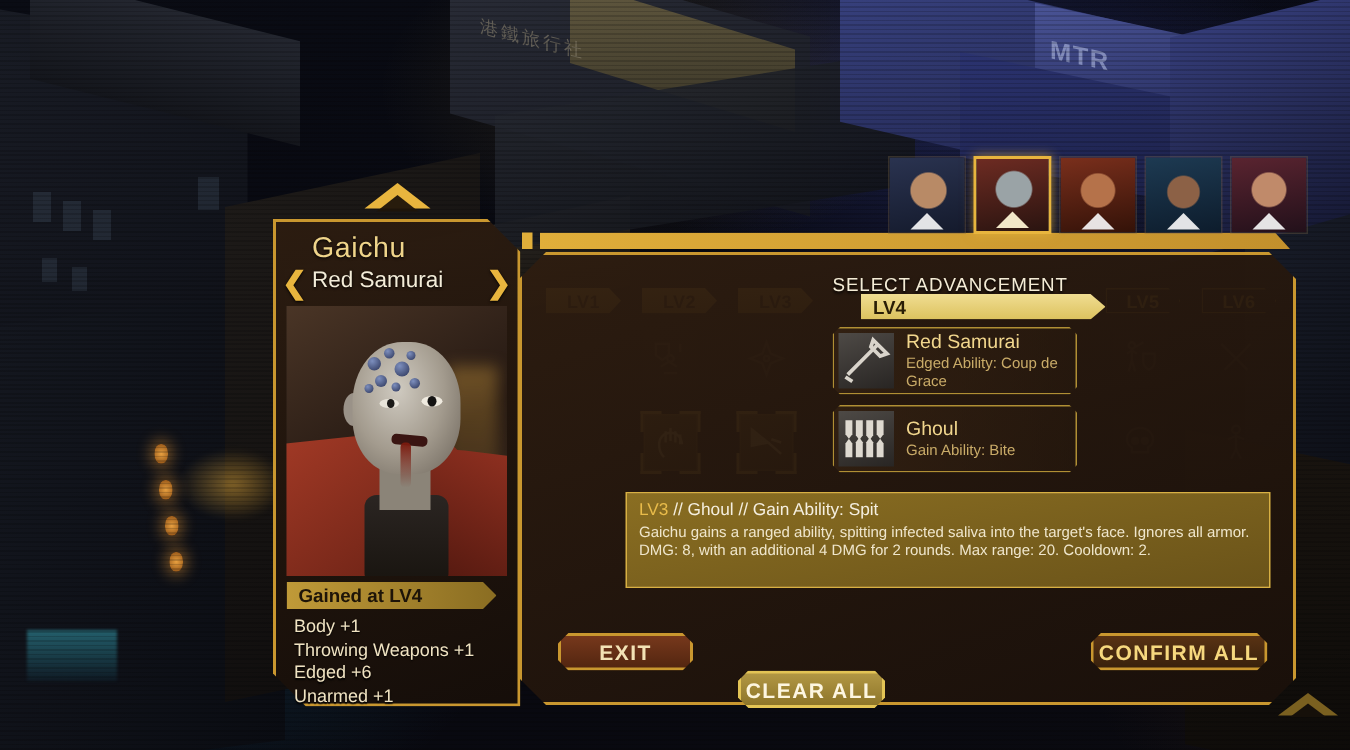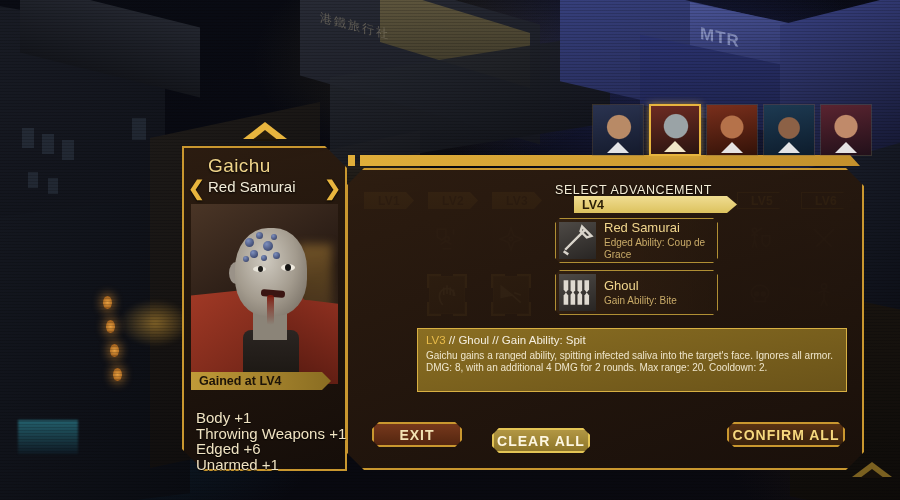--- a/index.html
+++ b/index.html
@@ -154,27 +154,27 @@
       background:#efeadf; border-radius:50%; }
   .por-eyeR::after{content:'';position:absolute;left:4px;top:0;width:6px;height:7px;
       background:#141312;border-radius:50%;}
   .por-mouth { position:absolute; left:70px; top:86px; width:24px; height:7px;
       background:#3a1512; border-radius:3px; transform:rotate(5deg); }
   .por-blood { position:absolute; left:76px; top:91px; width:7px; height:30px;
       background:linear-gradient(180deg,#7a1a0e,rgba(90,16,8,0)); border-radius:3px; }
   .por-glow { position:absolute; right:6px; top:40px; width:34px; height:120px;
       background:linear-gradient(180deg,rgba(240,180,70,.34),transparent);
       filter:blur(5px); }
-  #gainbar { position:absolute; left:9px; top:226px; width:140px; height:18px;
+  #gainbar { position:absolute; left:9px; top:242px; width:140px; height:18px;
       background:linear-gradient(90deg,#c09a38,#8a6d22);
       clip-path: polygon(0 0, calc(100% - 9px) 0, 100% 50%, calc(100% - 9px) 100%, 0 100%);
       display:flex; align-items:center; }
   #gainbar span { color:#1d1408; font-size:12.5px; font-weight:bold; padding-left:8px; }
   #statlist { position:absolute; left:14px; top:264px; }
-  #statlist div { color:#f0e3c2; font-size:15px; line-height:15.5px; text-shadow:0 1px 1px #000; }
+  #statlist div { color:#f0e3c2; font-size:12px; line-height:15.5px; text-shadow:0 1px 1px #000; }
 
   
   #mainpanel { position:absolute; left:346px; top:168px; width:518px; height:302px; z-index:15; }
   #mainpanel .frame { position:absolute; inset:0;
       background:linear-gradient(160deg, rgba(46,29,16,.95), rgba(26,16,10,.96));
       border:2px solid #c9972f;
       clip-path: polygon(0 18px, 18px 0, calc(100% - 18px) 0, 100% 18px,
                          100% calc(100% - 18px), calc(100% - 18px) 100%,
                          18px 100%, 0 calc(100% - 18px)); }
   #topbar { position:absolute; left:360px; top:155px; width:500px; height:11px;
@@ -243,21 +243,21 @@
   
   .btn { position:absolute; height:25px; display:flex; align-items:center;
       justify-content:center; font-size:14px; font-weight:bold; letter-spacing:1px;
       cursor:pointer; z-index:17;
       clip-path: polygon(0 7px, 7px 0, calc(100% - 7px) 0, 100% 7px,
                          100% calc(100% - 7px), calc(100% - 7px) 100%,
                          7px 100%, 0 calc(100% - 7px)); }
   #btn-exit { left:372px; top:422px; width:90px;
       background:linear-gradient(180deg,#7a3a1d,#50240f); color:#f3e2b5;
       box-shadow:inset 0 0 0 2px #c9972f; }
-  #btn-clear { left:492px; top:428px; width:98px;
+  #btn-clear { left:492px; top:447px; width:98px;
       background:linear-gradient(180deg,#b59a46,#8a7227); color:#fdf6e0;
       box-shadow:inset 0 0 0 2px #e3c455; }
   #btn-confirm { left:727px; top:422px; width:118px;
       background:linear-gradient(180deg,#5c3414,#36200c); color:#f6d87e;
       box-shadow:inset 0 0 0 2px #c9972f; }
 
   #botchev { position:absolute; left:852px; top:462px; width:0;height:0;
       border-left:20px solid transparent;border-right:20px solid transparent;
       border-bottom:15px solid #7a6020; z-index:19; }
   #botchev::after{ content:''; position:absolute; left:-12px; top:7px;

